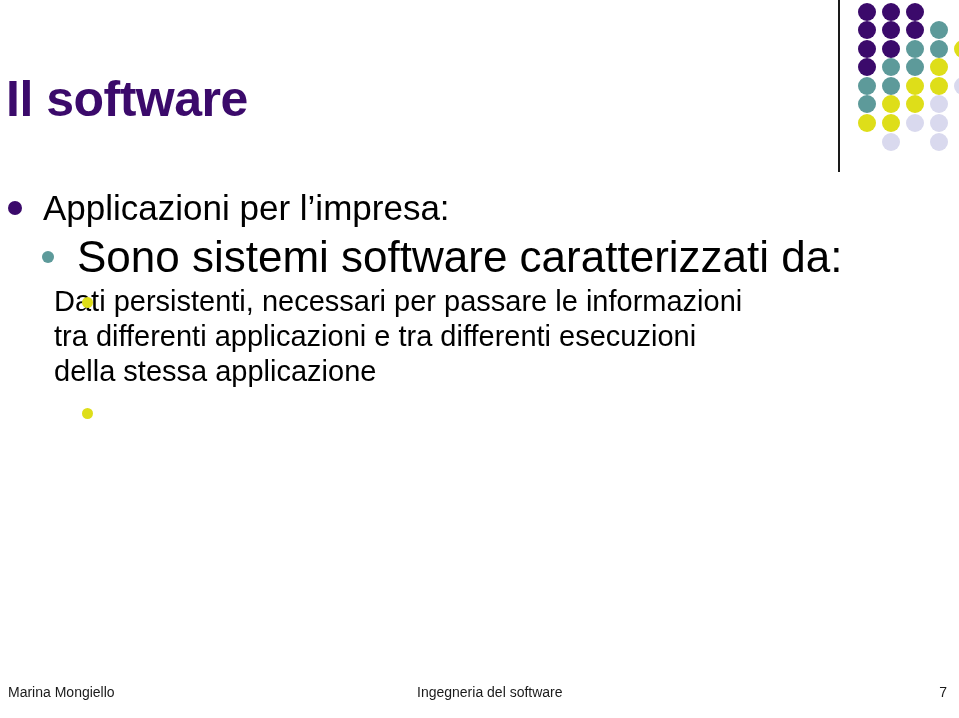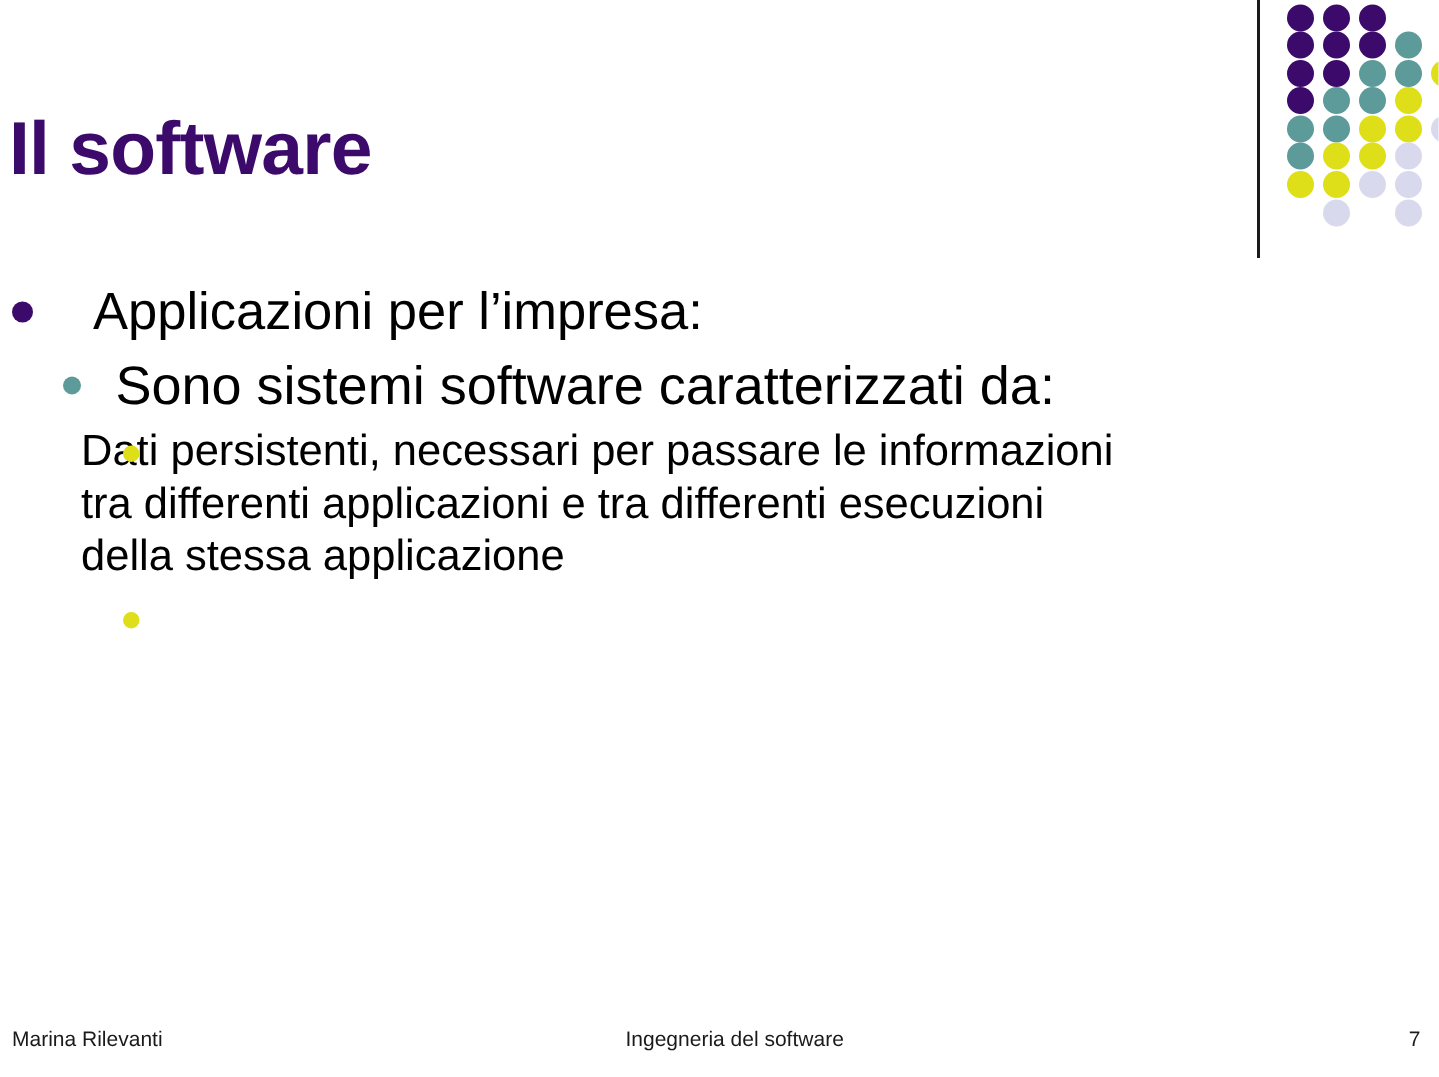--- a/index.html
+++ b/index.html
@@ -105,39 +105,39 @@
     margin: 0 0 10px 0;
   }
   .lvl1 .bullet {
     left: 8px;
     top: 13px;
     width: 14px;
     height: 14px;
     background: #3b0a6b;
   }
   .lvl1 .text {
-    margin-left: 62px;
+    margin-left: 43px;
     font-size: 35px;
     line-height: 40px;
   }
 
   
   .lvl2 {
     margin: 0 0 8px 0;
   }
   .lvl2 .bullet {
     left: 42px;
     top: 13px;
     width: 12px;
     height: 12px;
     background: #5d9a9a;
   }
   .lvl2 .text {
     margin-left: 77px;
-    font-size: 36px;
+    font-size: 44px;
     line-height: 38px;
   }
 
   
   .lvl3 {
     margin: 0 0 6px 0;
   }
   .lvl3 .bullet {
     left: 82px;
     top: 13px;
@@ -252,18 +252,18 @@
       <span class="text">Dati persistenti, necessari per passare le informazioni tra differenti applicazioni e tra differenti esecuzioni della stessa applicazione</span>
     </div>
 
     <div class="item lvl3">
       <span class="bullet" style="background: rgb(222, 222, 25);"></span>
     </div>
 
   </div>
 
   <div class="footer">
-    <span class="footer-left">Marina Rilevanti</span>
+    <span class="footer-left">Marina Mongiello</span>
     <span class="footer-center">Ingegneria del software</span>
     <span class="footer-right">7</span>
   </div>
 
 </div>
 
 </body></html>

